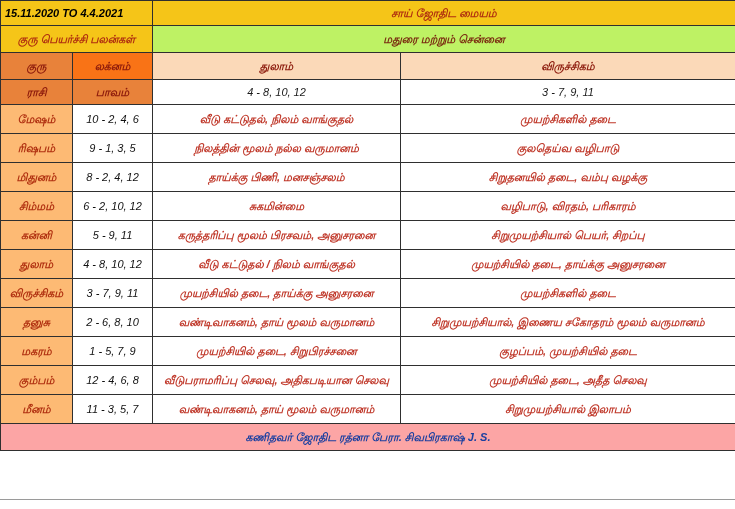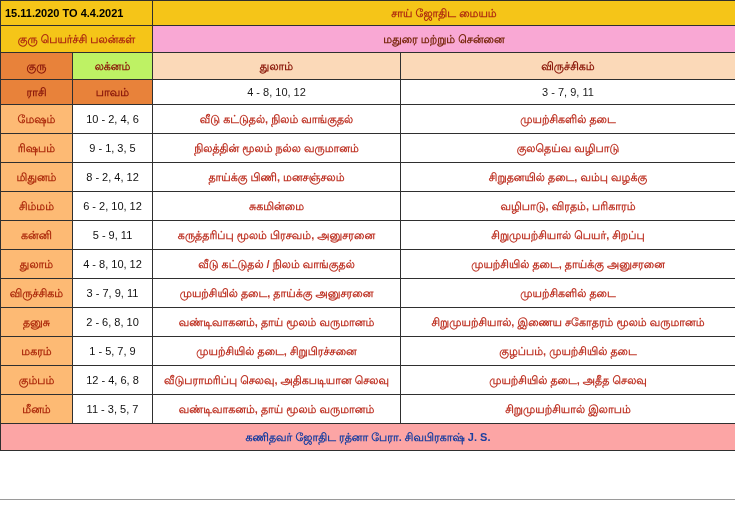--- a/index.html
+++ b/index.html
@@ -11,20 +11,21 @@
   }
   .sheet{
     width:735px;height:509px;
     box-sizing:border-box;
     position:relative;
   }
   table.grid{
     border-collapse:collapse;
     width:735px;
     table-layout:fixed;
+    font-style:italic;
   }
   table.grid td{
     border:1px solid #2f2f2f;
     vertical-align:middle;
     padding:0 4px;
     font-size:11px;
     line-height:1.15;
   }
   
   col.c1{width:72px;}
@@ -52,37 +53,37 @@
   }
   .sub-row td{height:26px;}
   .sub-left{
     background:#f5c518;
     color:#b03010;
     font-weight:bold;
     font-size:11.5px;
     text-align:center;
   }
   .sub-right{
-    background:#f9a8d4;
+    background:#bef264;
     color:#7a2a10;
     font-weight:bold;
     font-size:11.5px;
     text-align:center;
     margin-left:24px;
   }
   .hdr1 td{height:26px;}
   .h-guru{
     background:#e8823a;
     color:#8c1a0c;
     font-weight:bold;
     font-size:11.5px;
     text-align:center;
   }
   .h-laknam{
-    background:#bef264;
+    background:#f97316;
     color:#8c1a0c;
     font-weight:bold;
     font-size:11.5px;
     text-align:center;
     margin-left:41px;
   }
   .h-sign{
     background:#fbd9b8;
     color:#8c1a0c;
     font-weight:bold;

